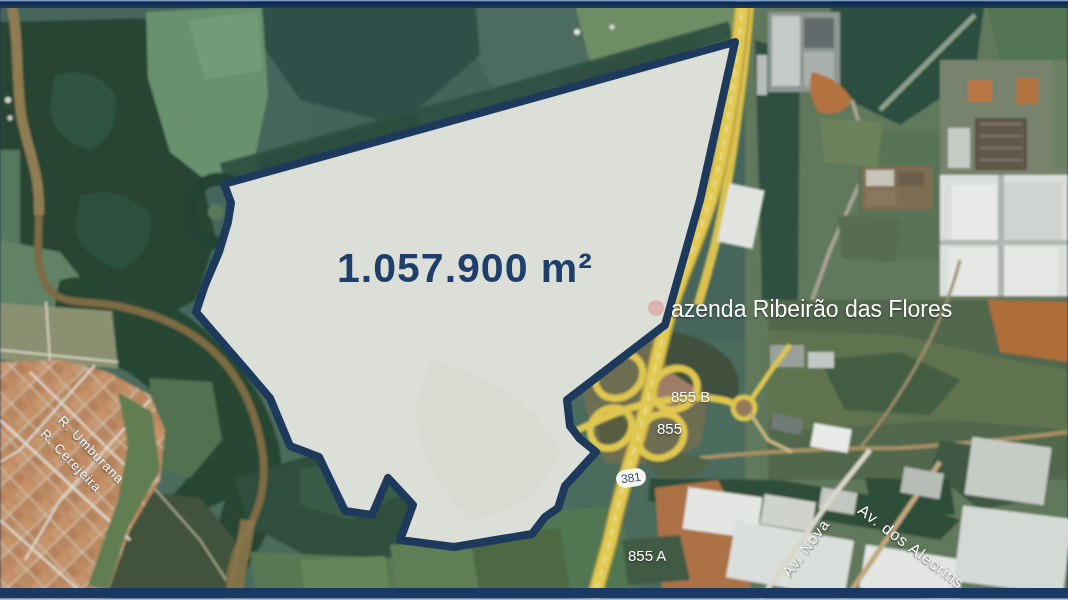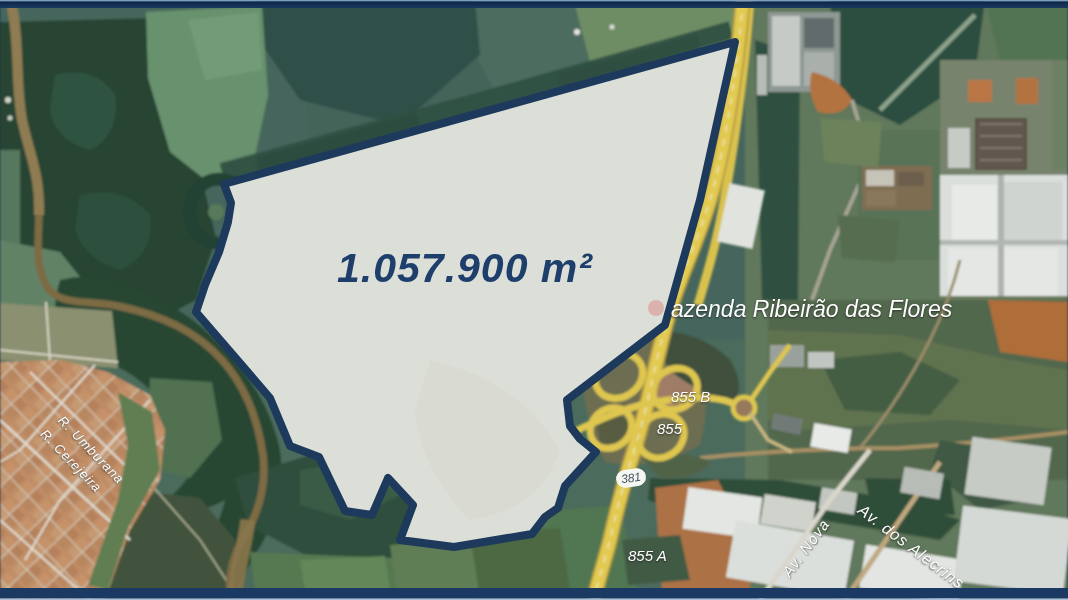--- a/index.html
+++ b/index.html
@@ -1,16 +1,16 @@
 <!DOCTYPE html>
 <html><head>
 <meta charset="utf-8">
 <style>
   html,body{margin:0;padding:0;background:#0e2848;}
-  #wrap{position:relative;width:1068px;height:600px;overflow:hidden;font-family:"Liberation Sans",sans-serif;font-style:italic;}
+  #wrap{position:relative;width:1068px;height:600px;overflow:hidden;font-family:"Liberation Sans",sans-serif;}
   svg{display:block;}
 </style>
 </head>
 <body>
 <div id="wrap">
 <svg width="1068" height="600" viewBox="0 0 1068 600">
 <defs>
   <filter id="soft" x="-5%" y="-5%" width="110%" height="110%">
     <feGaussianBlur stdDeviation="1.1"></feGaussianBlur>
   </filter>

